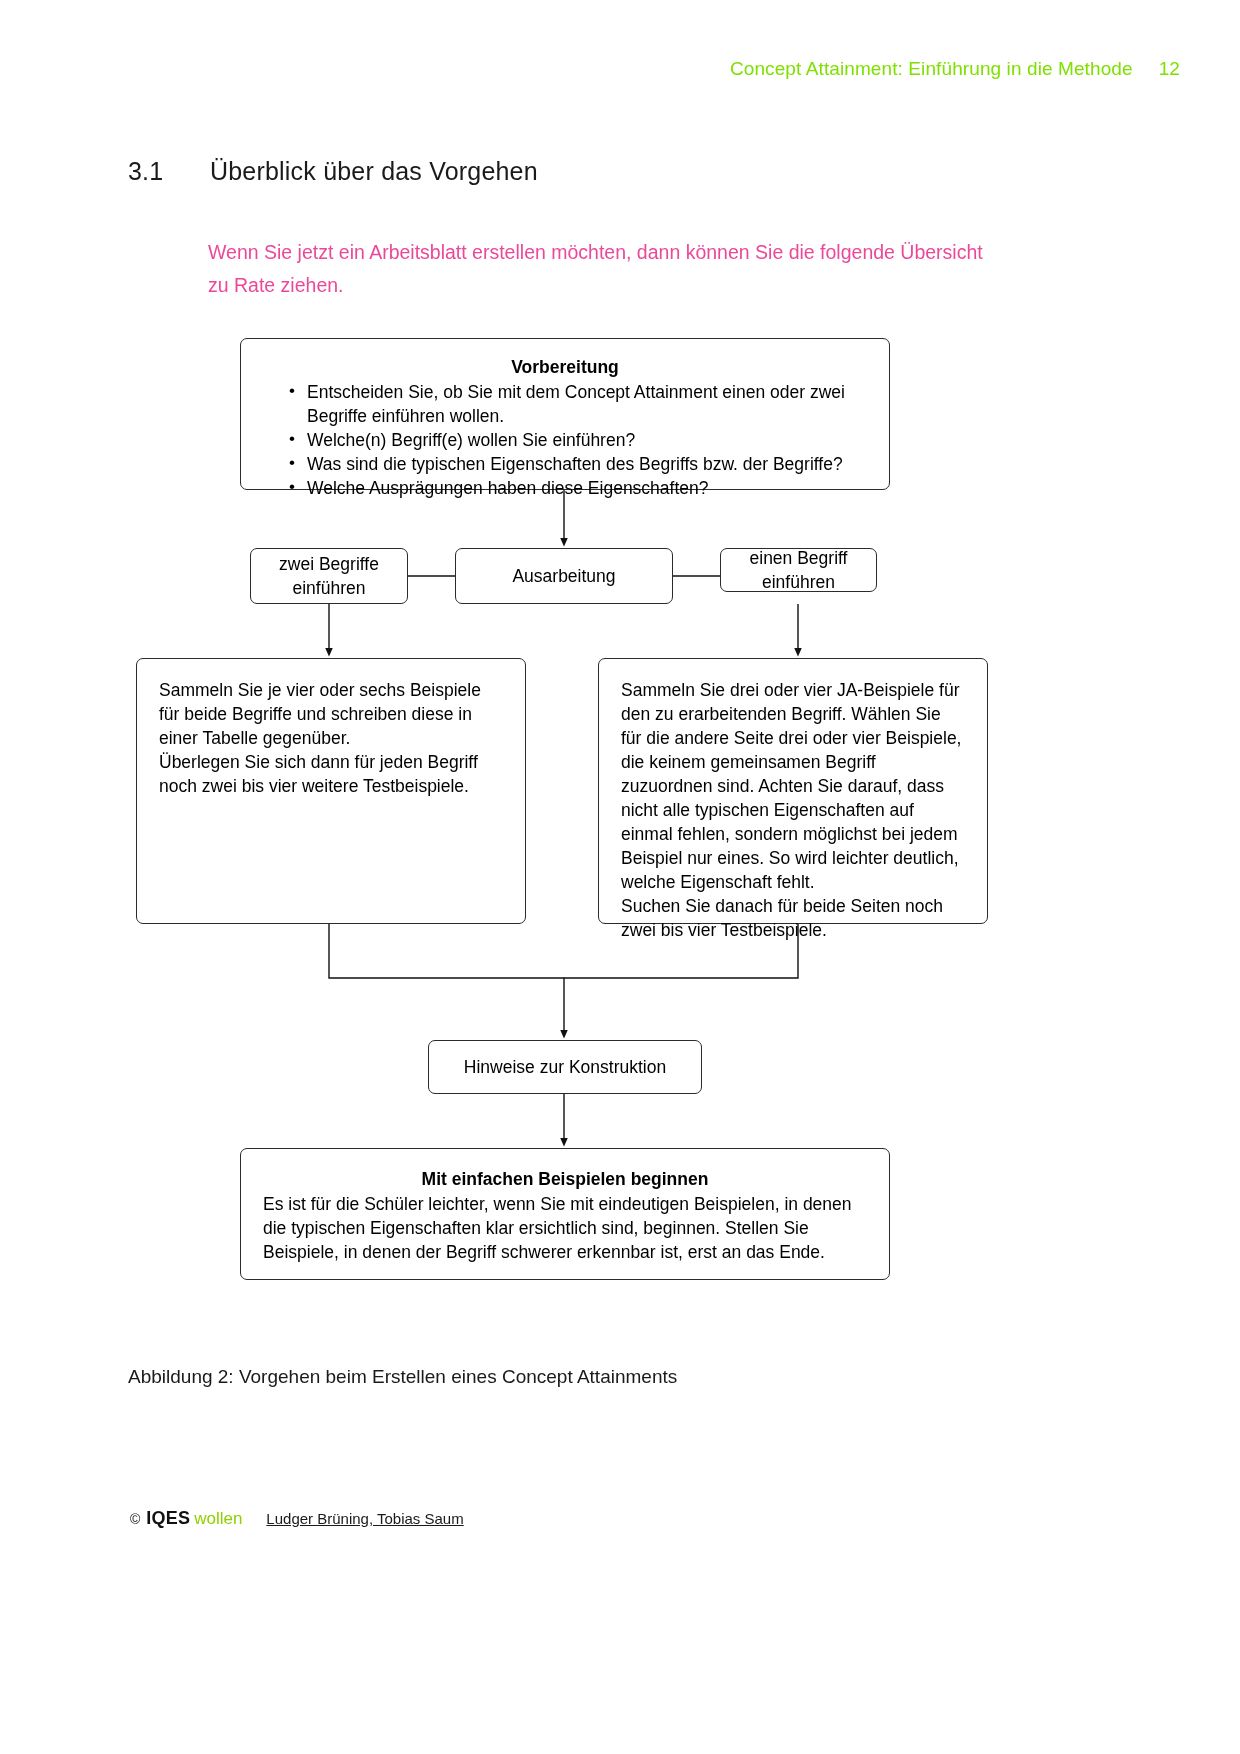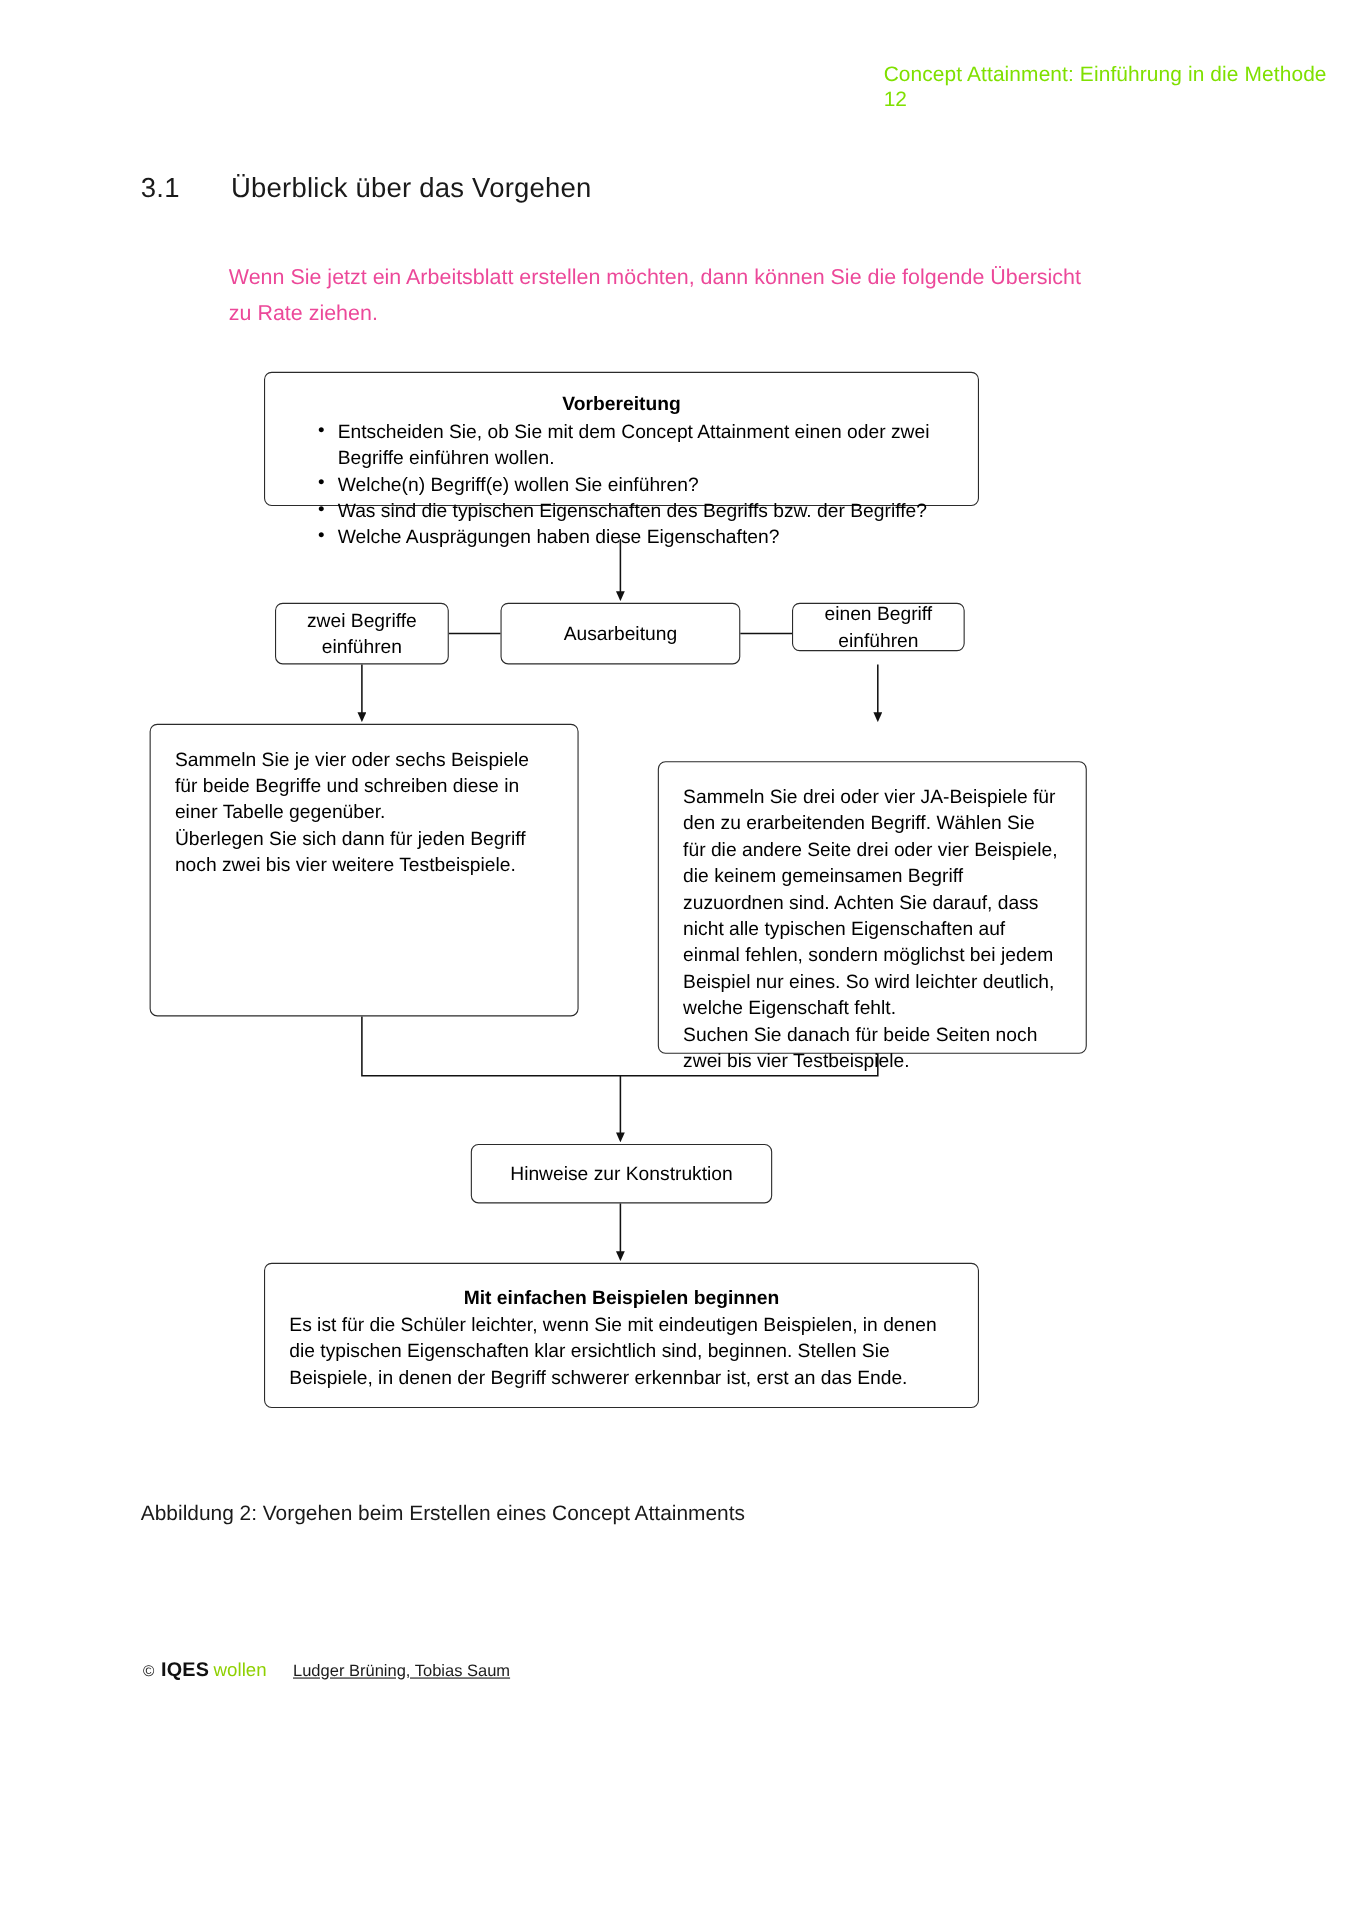--- a/index.html
+++ b/index.html
@@ -19,21 +19,20 @@
   
   .page-header {
     position: absolute;
     top: 58px;
     right: 60px;
     display: flex;
     align-items: baseline;
     font-size: 19px;
     color: #7ED321;
     letter-spacing: 0.1px;
-    flex-direction: column;
   }
   .page-header .hdr-title { color: #7FE000; }
   .page-header .hdr-pageno {
     color: #7FE000;
     margin-left: 26px;
   }
 
   
   .section-heading {
     position: absolute;
@@ -110,26 +109,26 @@
   }
   .fbox p { margin: 0; }
   .fbox.center-text {
     display: flex;
     align-items: center;
     justify-content: center;
     text-align: center;
   }
 
   
-  #box-vorbereitung { left: 240px; top: 8px; width: 650px; height: 122px; padding: 16px 18px 10px 18px; }
+  #box-vorbereitung { left: 240px; top: 8px; width: 650px; height: 152px; padding: 16px 18px 10px 18px; }
   #box-zwei         { left: 250px; top: 218px; width: 158px; height: 56px; }
   #box-ausarbeitung { left: 455px; top: 218px; width: 218px; height: 56px; }
   #box-einen        { left: 720px; top: 218px; width: 157px; height: 44px; }
   #box-left-detail  { left: 136px; top: 328px; width: 390px; height: 266px; padding: 19px 22px; }
-  #box-right-detail { left: 598px; top: 328px; width: 390px; height: 266px; padding: 19px 22px; margin-top: 34px; }
+  #box-right-detail { left: 598px; top: 328px; width: 390px; height: 266px; padding: 19px 22px; }
   #box-hinweise     { left: 428px; top: 710px; width: 274px; height: 54px; }
   #box-beispiele    { left: 240px; top: 818px; width: 650px; height: 132px; padding: 18px 22px; }
 
   
   .figure-caption {
     position: absolute;
     top: 1366px;
     left: 128px;
     font-size: 19px;
     color: #1a1a1a;

